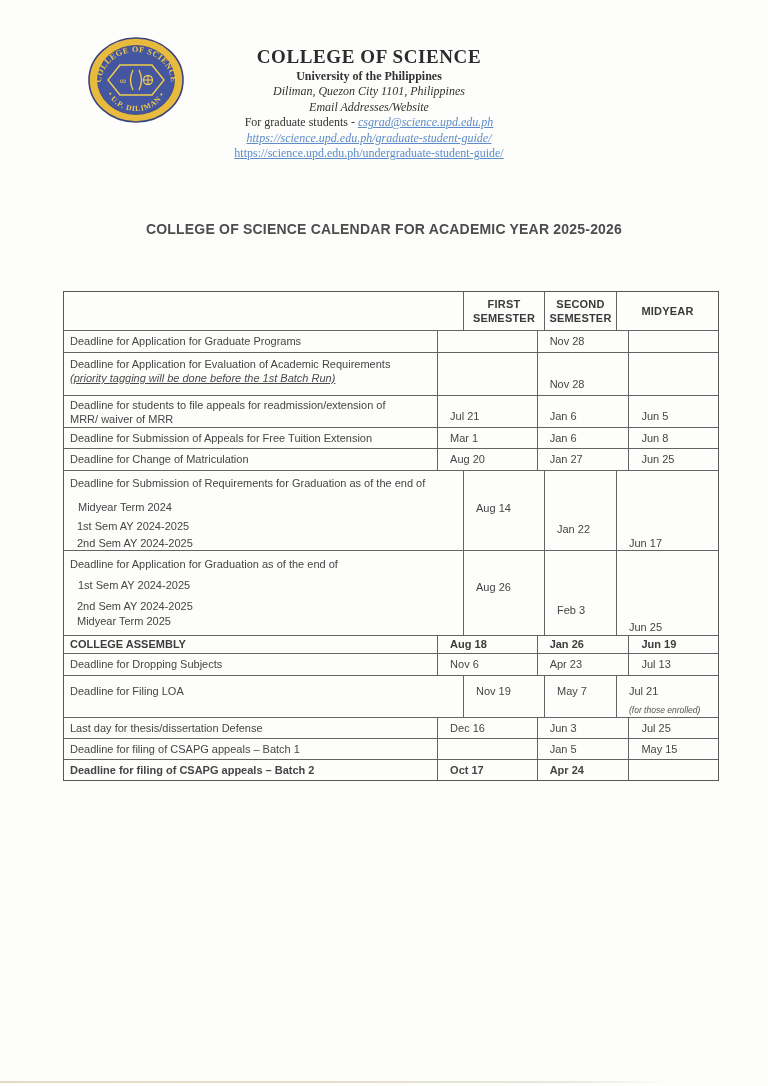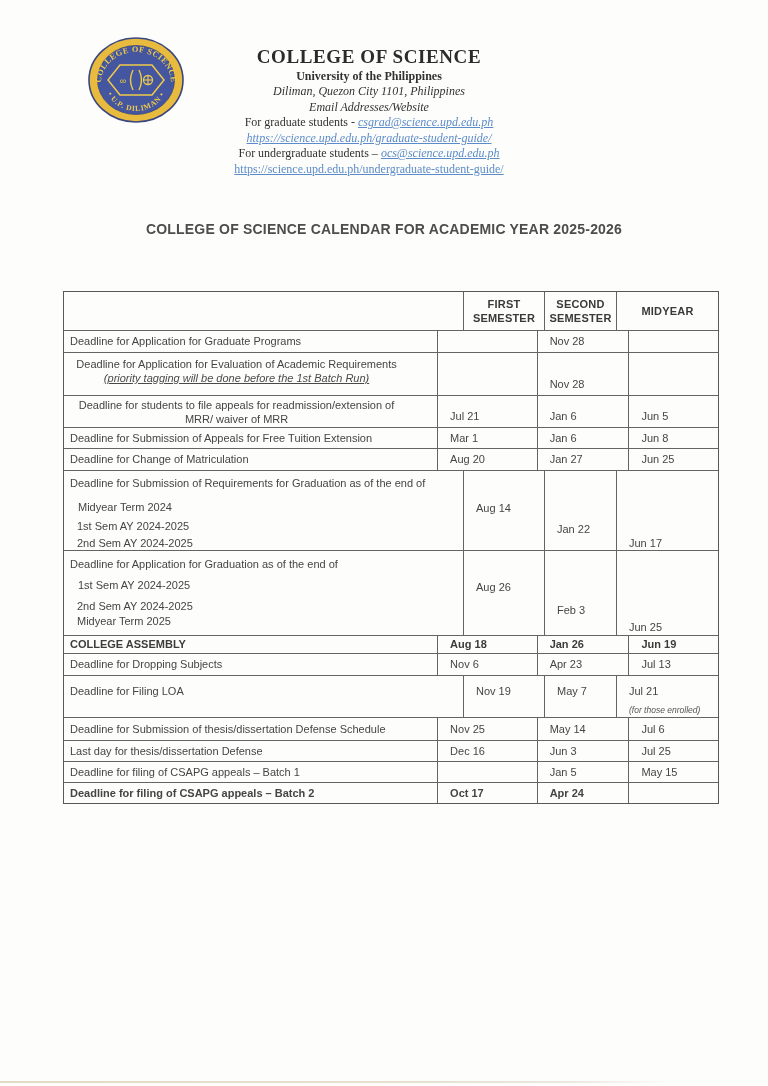--- a/index.html
+++ b/index.html
@@ -23,21 +23,21 @@
   
   .doc-title{position:absolute;left:0;top:221px;width:768px;text-align:center;
     font-size:14px;font-weight:bold;letter-spacing:.2px;color:#4d4d4d;}
   
   .cal-table{position:absolute;left:63px;top:291px;width:656px;
     box-sizing:border-box;border:1px solid #585858;font-size:11px;color:#454545;}
   .tr{display:flex;box-sizing:border-box;border-bottom:1px solid #646464;}
   .tr.last{border-bottom:none;font-weight:bold;}
   .td{box-sizing:border-box;position:relative;}
   .td+.td{border-left:1px solid #646464;}
-  .c-desc{width:399px;text-align:center;}
+  .c-desc{width:399px;}
   .c-first{width:81px;}
   .c-second{width:72px;}
   .c-mid{width:102px;}
   .th{display:flex;align-items:center;justify-content:center;text-align:center;
     font-weight:bold;font-size:11px;line-height:14px;color:#3a3a3a;letter-spacing:.2px;}
   .desc-c{display:flex;align-items:center;padding:0 6px;line-height:13px;}
   .date-c{display:flex;align-items:center;padding-left:12px;line-height:13px;margin-left:28px;}
   .date-c.bottom{align-items:flex-end;padding-bottom:4px;}
   .desc-multi{display:block;padding:4px 6px 0 6px;line-height:14px;}
   .note{font-style:italic;color:#4a4a4a;text-decoration:underline;}
@@ -75,21 +75,20 @@
     <line x1="62" y1="39.5" x2="62" y2="48.5" stroke="#f0ca4a" stroke-width="1.1"></line>
   </svg>
 
   <div class="head-text">
     <div class="org">COLLEGE OF SCIENCE</div>
     <div class="univ">University of the Philippines</div>
     <div class="ital">Diliman, Quezon City 1101, Philippines</div>
     <div class="ital">Email Addresses/Website</div>
     <div><span>For graduate students - </span><span class="lnk it">csgrad@science.upd.edu.ph</span></div>
     <div><span class="lnk it">https://science.upd.edu.ph/graduate-student-guide/</span></div>
-    <div><span>For undergraduate students – </span><span class="lnk it">ocs@science.upd.edu.ph</span></div>
     <div><span class="lnk">https://science.upd.edu.ph/undergraduate-student-guide/</span></div>
   </div>
 </div>
 
 <div class="doc-title">COLLEGE OF SCIENCE CALENDAR FOR ACADEMIC YEAR 2025-2026</div>
 
 <div class="cal-table">
 
   <div class="tr" style="height:39px">
     <div class="td c-desc"></div>
@@ -195,26 +194,20 @@
     </div>
     <div class="td c-second">
       <span class="abs" style="left:12px;top:9px">May 7</span>
     </div>
     <div class="td c-mid">
       <span class="abs" style="left:12px;top:9px">Jul 21</span>
       <span class="abs mini-note" style="left:12px;top:28px">(for those enrolled)</span>
     </div>
   </div>
 
-  <div class="tr" style="height:23px">
-    <div class="td c-desc desc-c">Deadline for Submission of thesis/dissertation Defense Schedule</div>
-    <div class="td c-first date-c">Nov 25</div>
-    <div class="td c-second date-c">May 14</div>
-    <div class="td c-mid date-c">Jul 6</div>
-  </div>
 
   <div class="tr" style="height:21px">
     <div class="td c-desc desc-c">Last day for thesis/dissertation Defense</div>
     <div class="td c-first date-c">Dec 16</div>
     <div class="td c-second date-c">Jun 3</div>
     <div class="td c-mid date-c">Jul 25</div>
   </div>
 
   <div class="tr" style="height:21px">
     <div class="td c-desc desc-c">Deadline for filing of CSAPG appeals – Batch 1</div>

